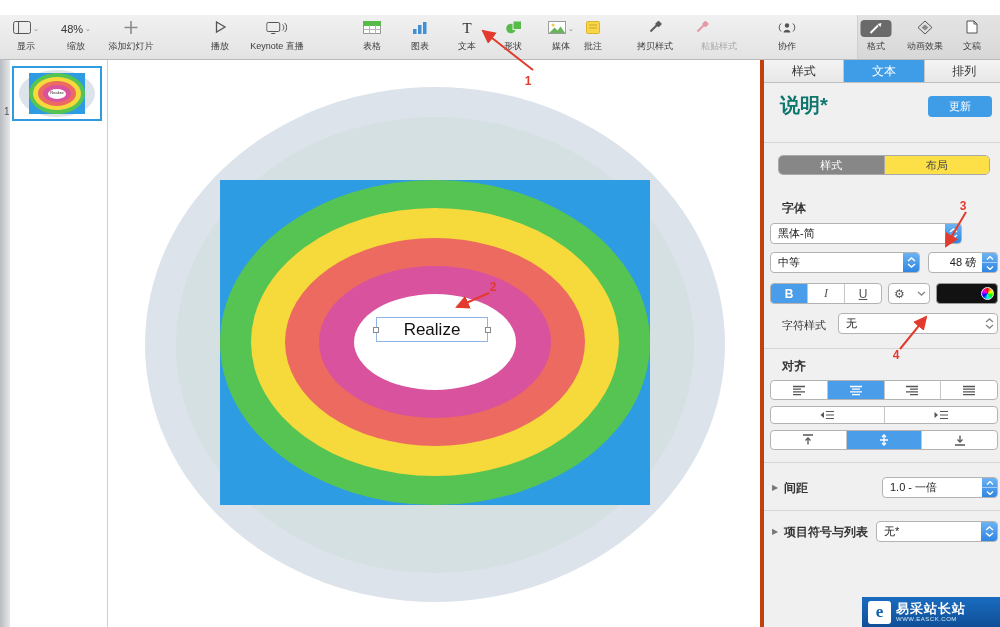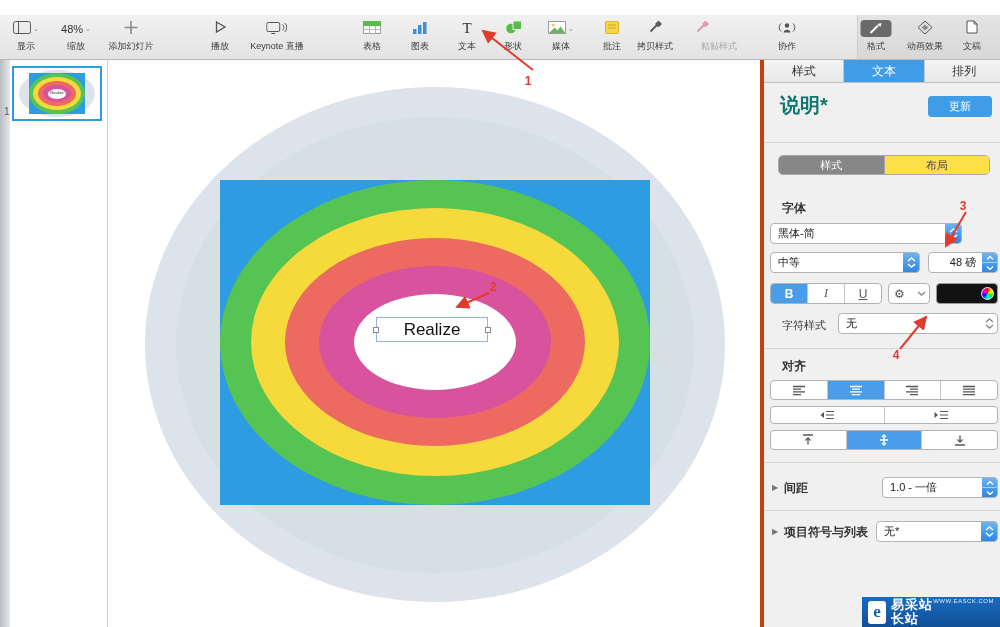--- a/index.html
+++ b/index.html
@@ -98,21 +98,21 @@
 
   .disc { position:absolute; font-size:8px; color:#777; }
 
   
   .arrows { position:absolute; left:0; top:0; width:1000px; height:627px; pointer-events:none; z-index:50; }
   .wmark { position:absolute; right:0; bottom:0; width:138px; height:30px; z-index:60;
     background:linear-gradient(#1a6cc0,#0f4f97); display:flex; align-items:center; padding:3px 6px; gap:5px; }
   .wlogo { width:23px; height:23px; background:#fff; border-radius:3px; color:#1160b0;
     font-weight:bold; font-size:17px; display:flex; align-items:center; justify-content:center;
     font-family:"Liberation Serif", serif; }
-  .wtxt { display:flex; color:#fff; line-height:1.1; }
+  .wtxt { display:flex; flex-direction:column; color:#fff; line-height:1.1; }
   .wt1 { font-size:13px; font-weight:bold; letter-spacing:1px; }
   .wt2 { font-size:6px; opacity:.85; letter-spacing:.5px; }
 </style>
 </head>
 <body>
 
 <div class="win">
 
 
   <div class="toolbar">
@@ -214,21 +214,21 @@
           <span><svg width="18" height="13">
               <rect x="0.5" y="0.5" width="17" height="12" fill="#fff" stroke="#9a9a9a"></rect>
               <circle cx="5" cy="4" r="1.6" fill="#f2c94c"></circle>
               <path d="M1 12 L6.5 6.5 L9.5 9.5 L12.5 5.5 L17 12 Z" fill="#69b35e"></path>
             </svg></span>
           <span class="chevtiny">⌄</span>
         </span>
       <span class="lbl">媒体</span>
     </div>
 
-    <div class="titem" style="left:612px">
+    <div class="titem" style="left:593px">
       <span class="ico">
           <span><svg width="14" height="13">
               <rect x="0.5" y="0.5" width="13" height="12" rx="1" fill="#f8d648" stroke="#d9b52e"></rect>
               <line x1="3" y1="4" x2="11" y2="4" stroke="#caa42a"></line>
               <line x1="3" y1="7" x2="11" y2="7" stroke="#caa42a"></line>
             </svg></span>
         </span>
       <span class="lbl">批注</span>
     </div>
 

